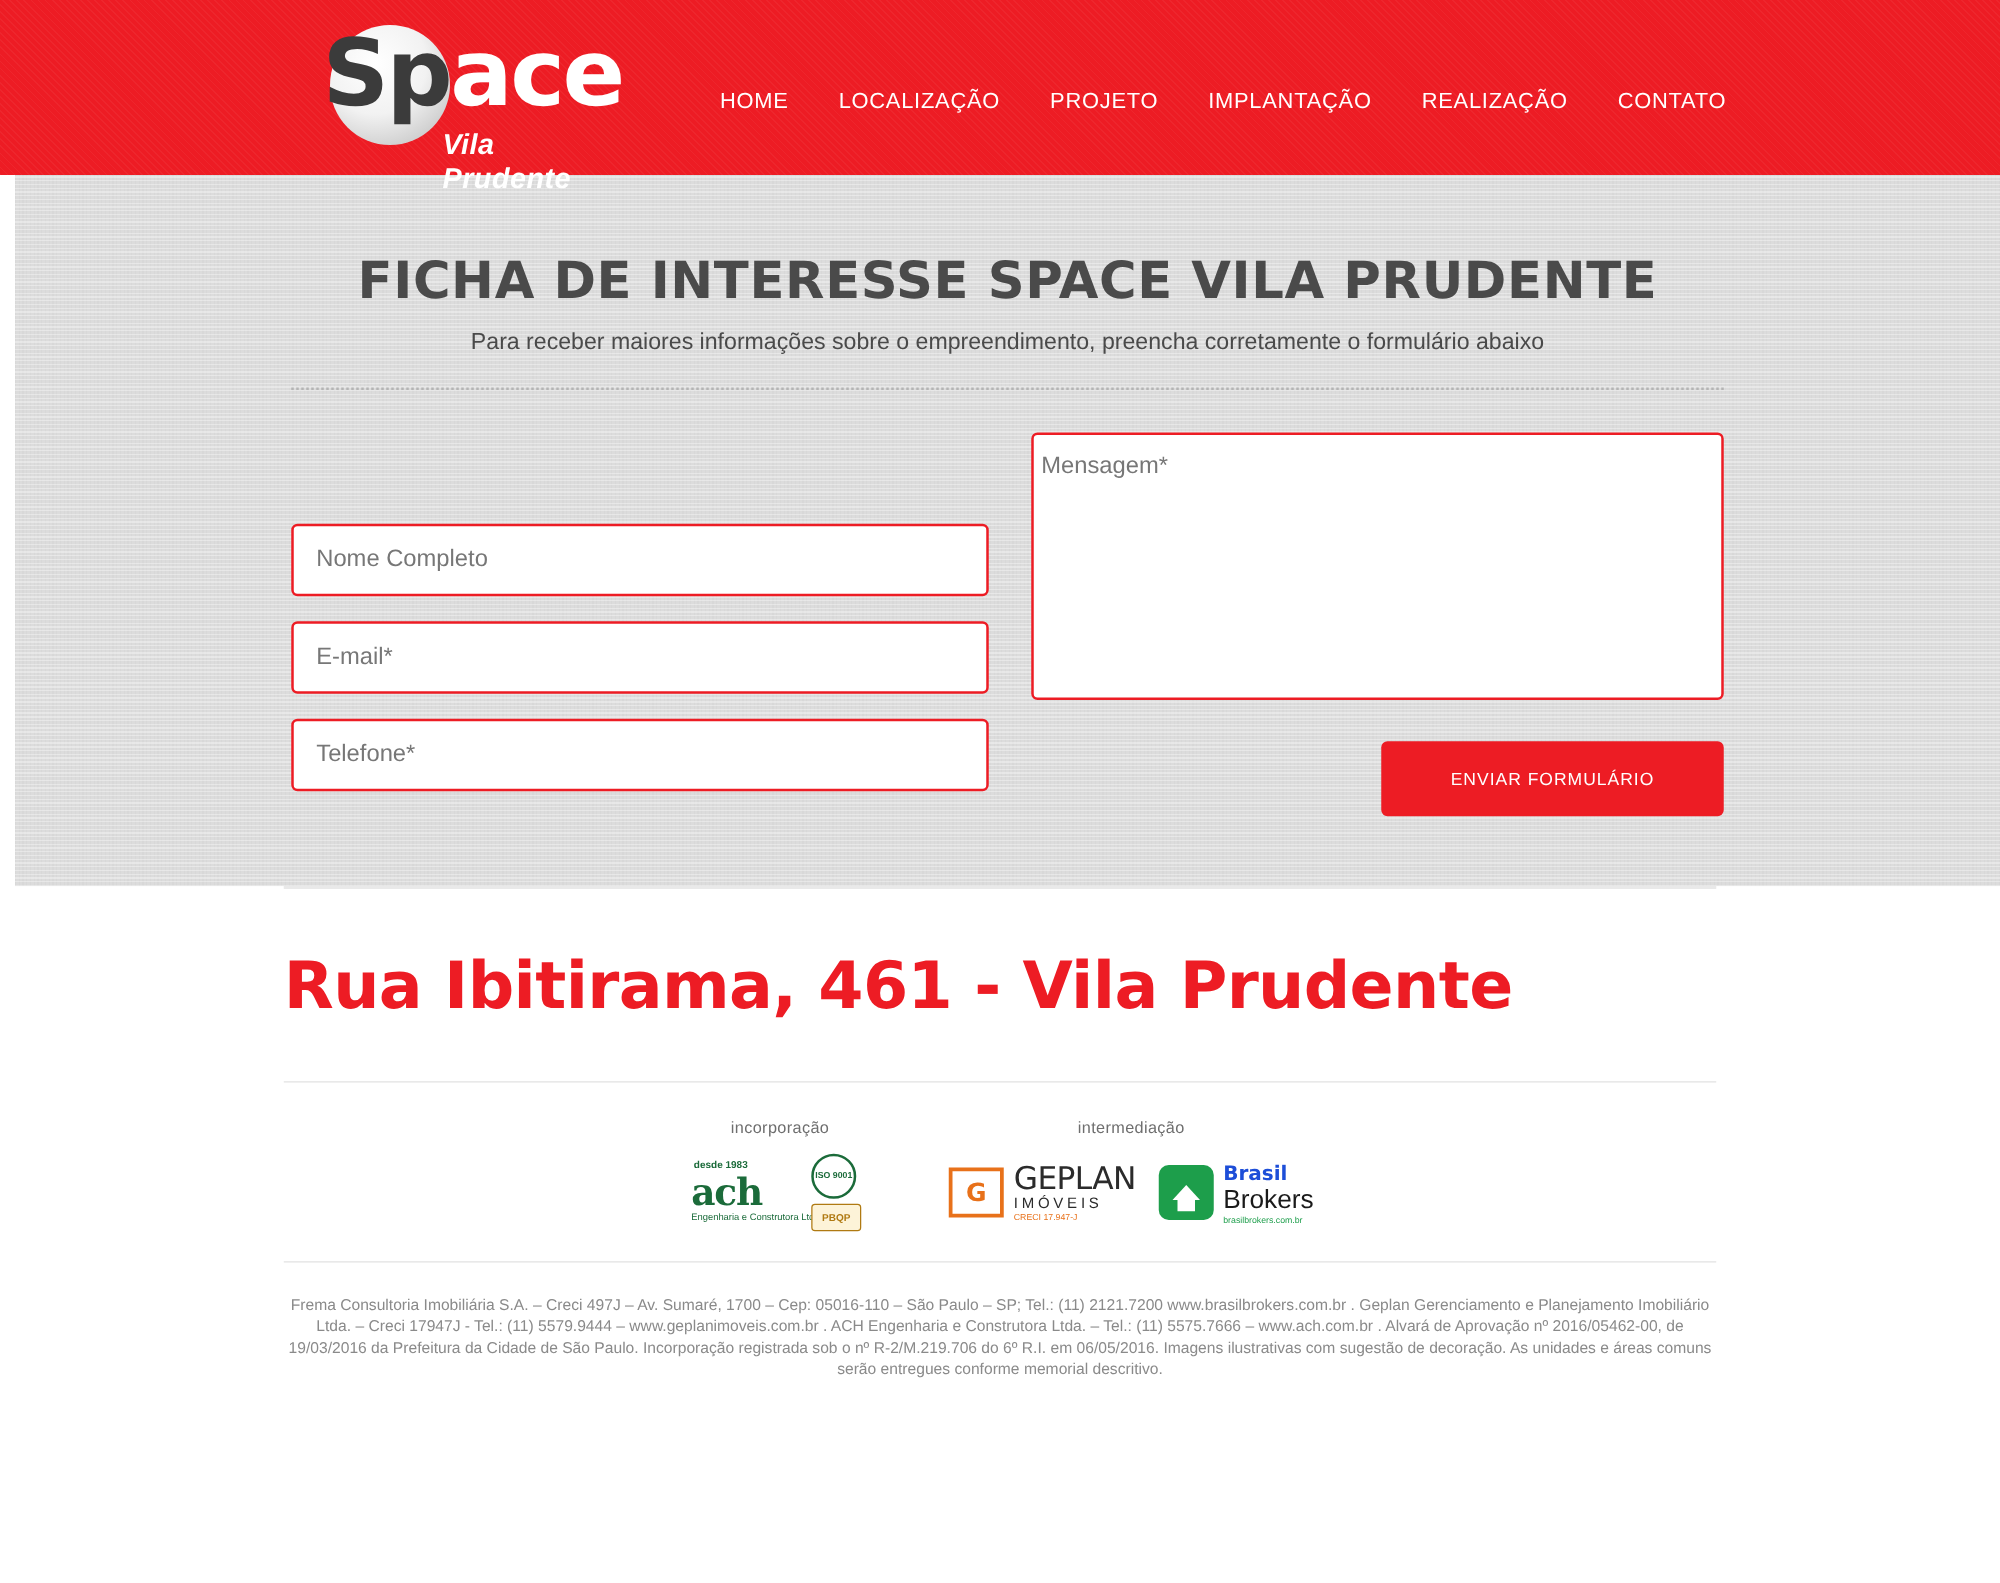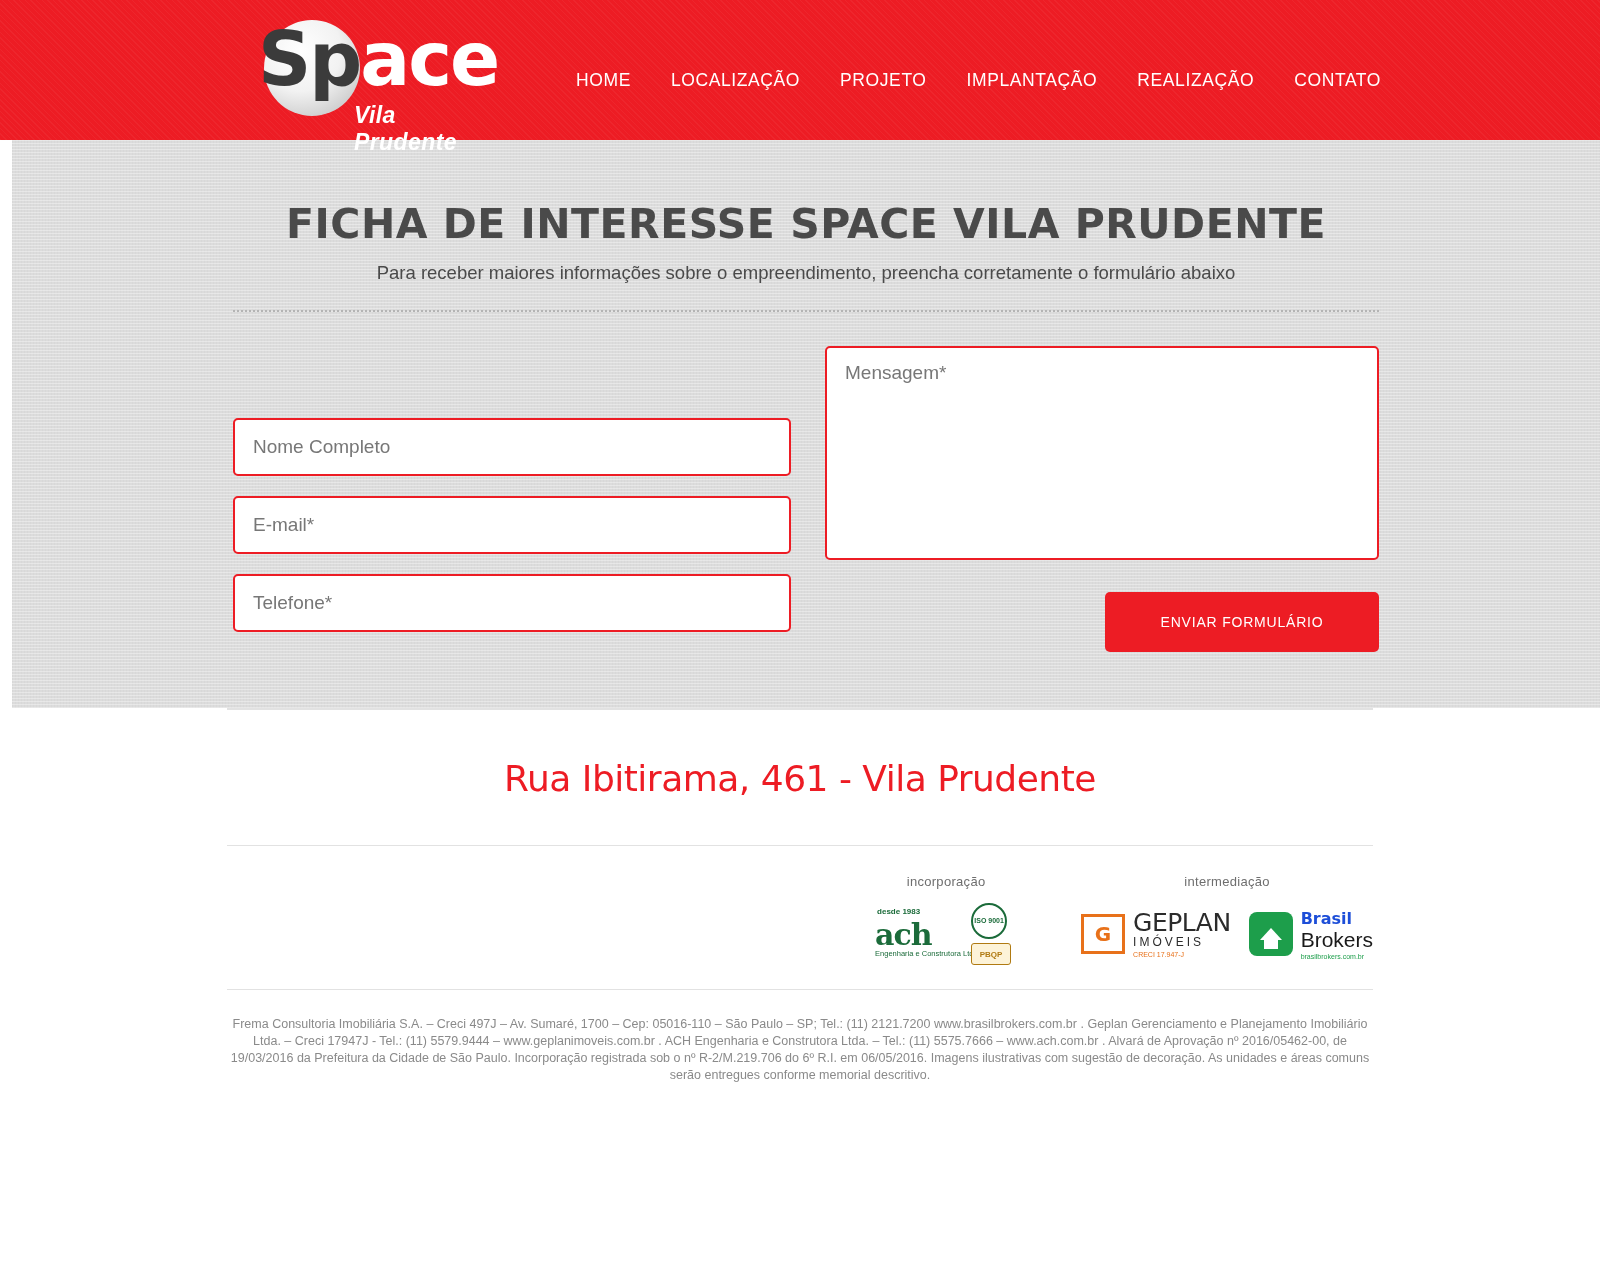--- a/index.html
+++ b/index.html
@@ -127,21 +127,21 @@
     margin-bottom: 20px;
     outline: none;
   }
   .field::placeholder { color: #777777; }
   .textarea {
     width: 100%;
     height: 214px;
     border: 2px solid #ed1c24;
     border-radius: 5px;
     background: #ffffff;
-    padding: 14px 18px;
+    padding: 14px 6px;
     font-size: 19px;
     color: #6b6b6b;
     font-family: "Liberation Sans", sans-serif;
     resize: none;
     outline: none;
   }
   .textarea::placeholder { color: #777777; }
 
   .submit-row {
     display: flex;
@@ -202,33 +202,32 @@
     width: 410px;
     height: 56px;
     font-size: 17.5px;
     letter-spacing: 0.6px;
     cursor: pointer;
     margin-left: 20px;
     font-family: "Liberation Sans", sans-serif;
   }
 
   .address {
-    text-align: center;
     color: #ed1c24;
-    font-size: 36px;
-    font-weight: normal;
+    font-size: 52px;
+    font-weight: bold;
     letter-spacing: -0.5px;
     padding: 48px 0 46px 0;
     font-family: "DejaVu Sans", sans-serif;
   }
 
   
   .logos-row {
     display: flex;
-    justify-content: flex-end;
+    justify-content: center;
     gap: 60px;
     padding: 28px 0 24px 0;
   }
   .logo-block { text-align: center; }
   .logo-cap {
     font-size: 13px;
     color: #6e6e6e;
     margin-bottom: 14px;
     letter-spacing: 0.3px;
   }

